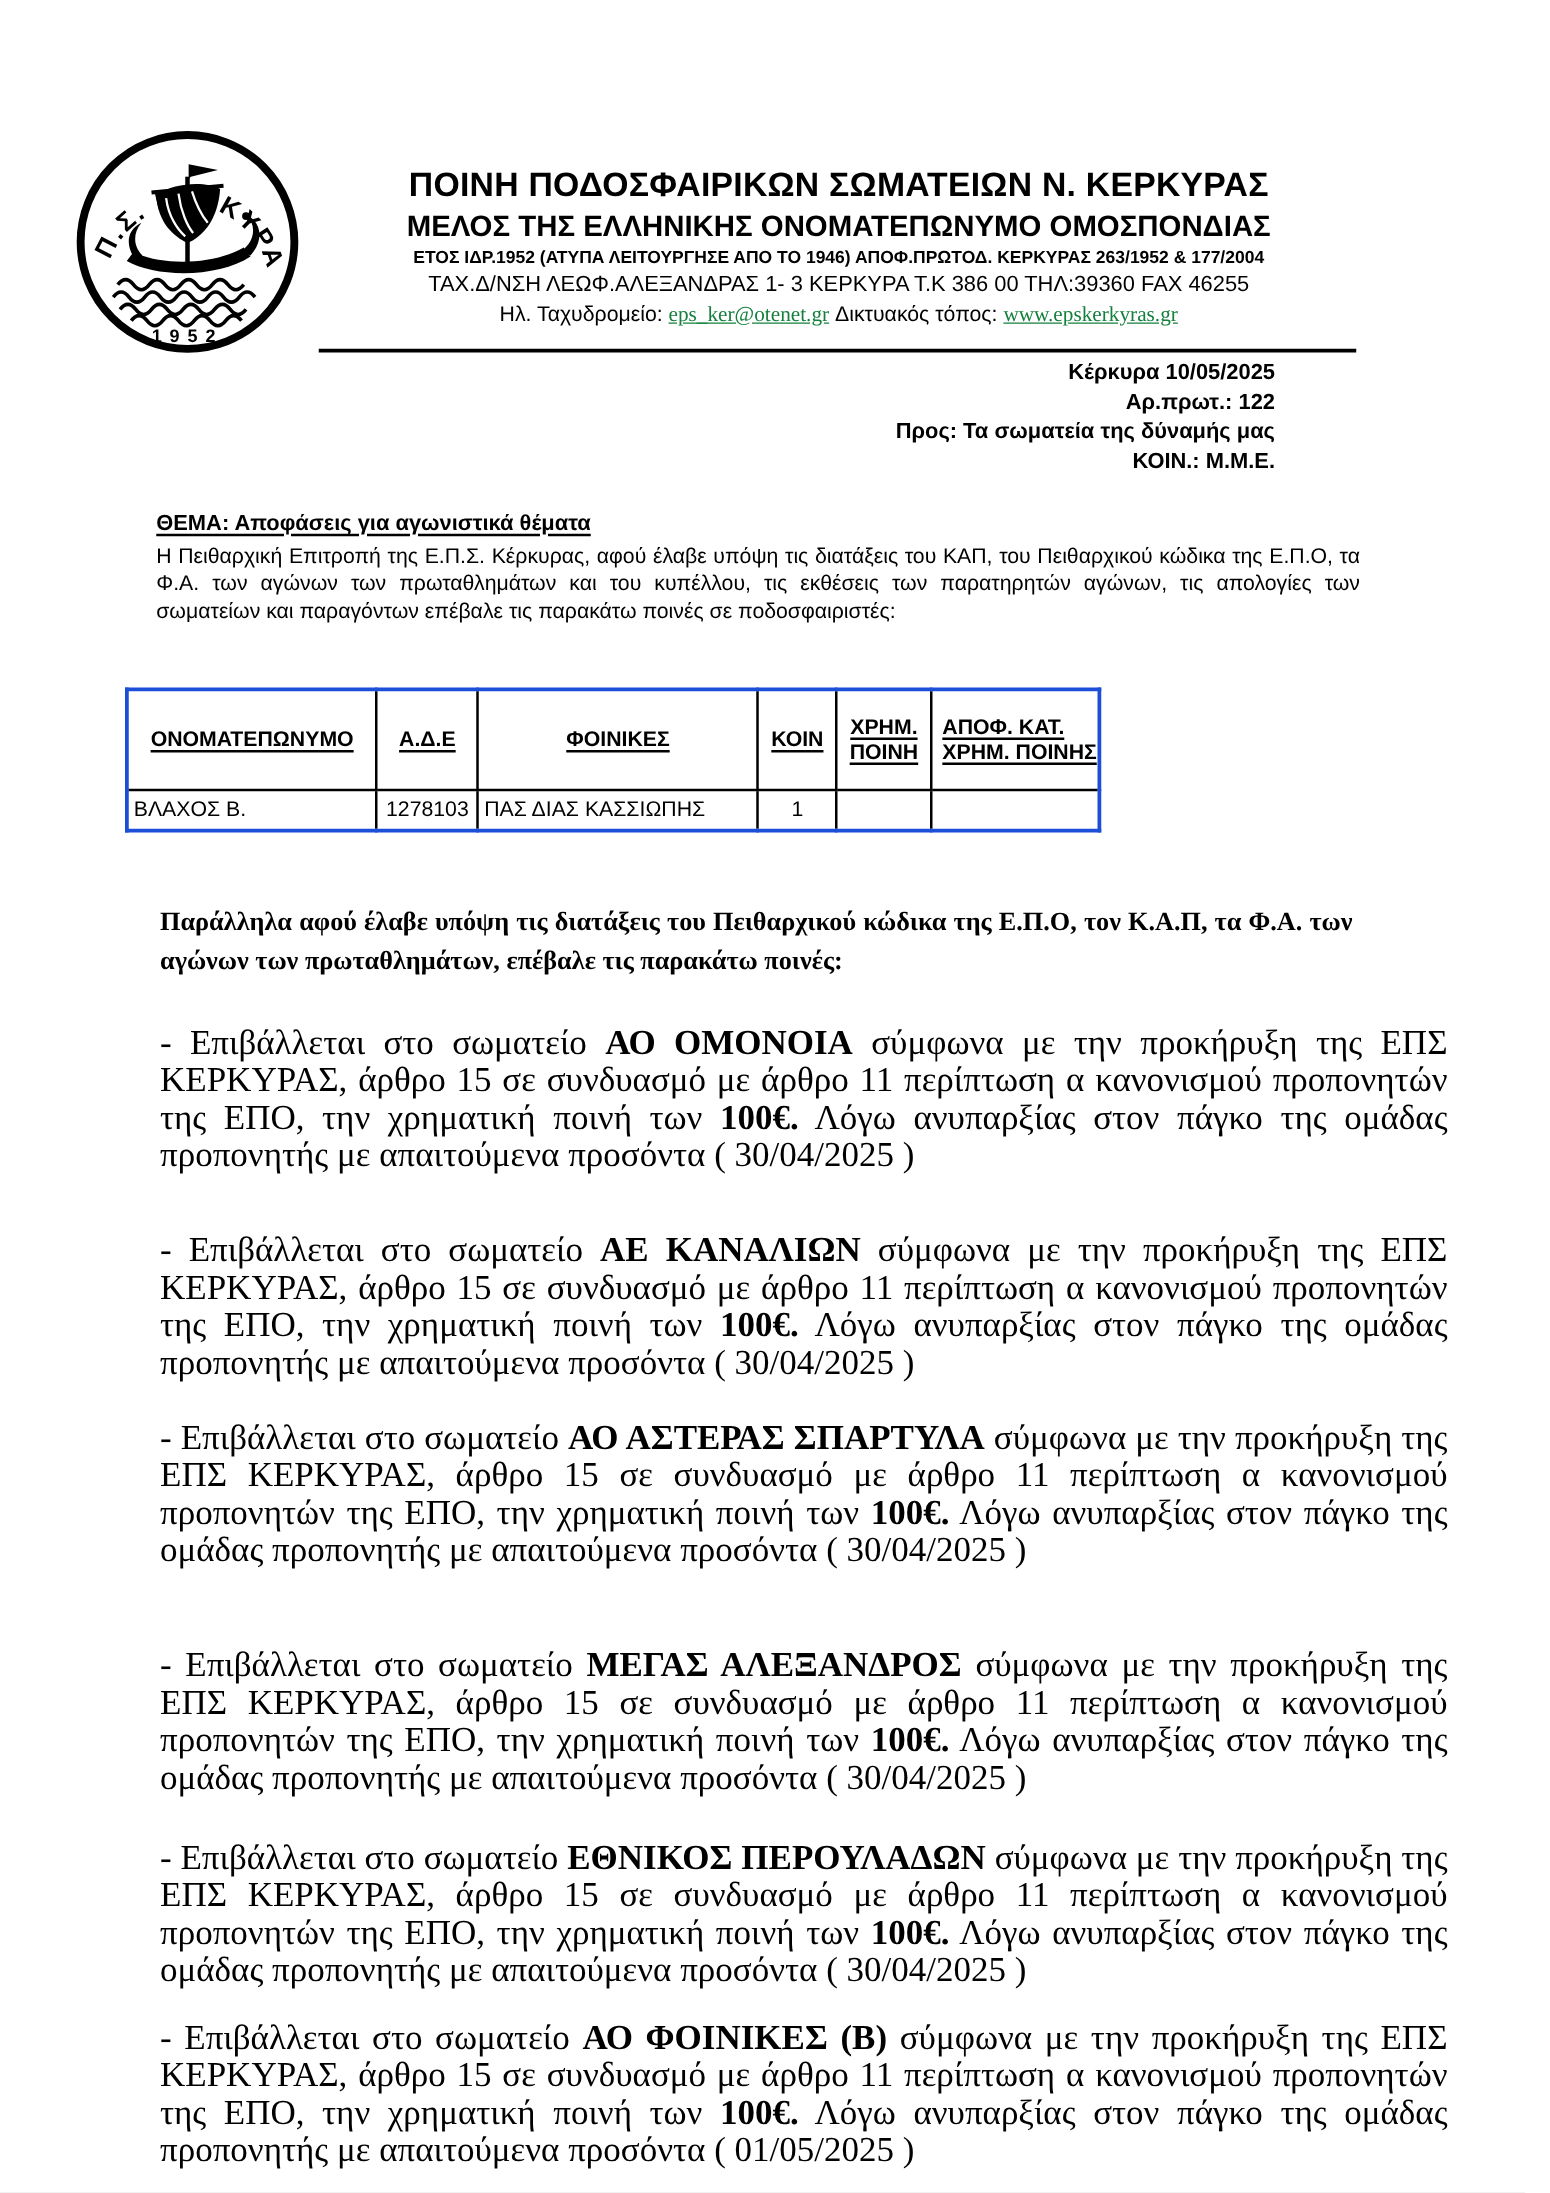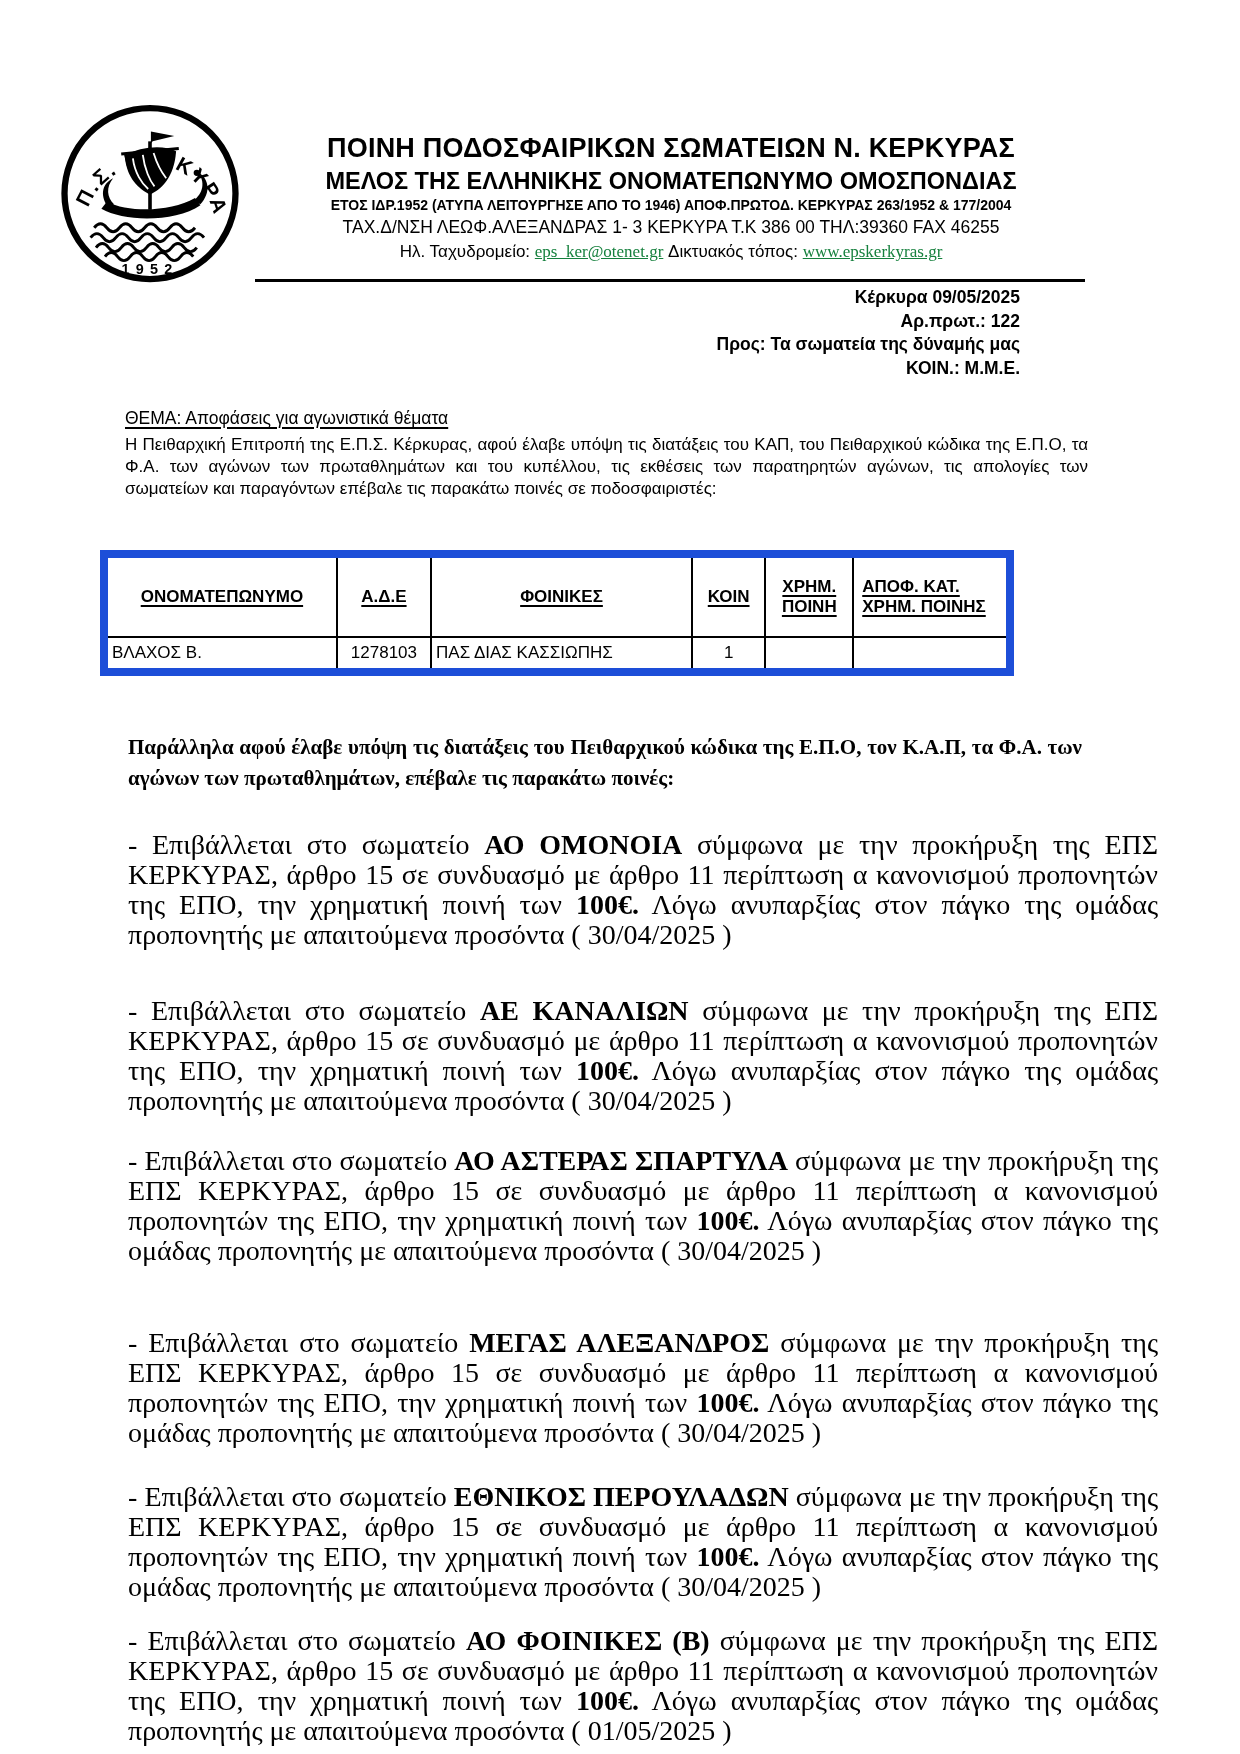--- a/index.html
+++ b/index.html
@@ -49,38 +49,38 @@
   .meta {
     margin: 4px 220px 0 0;
     text-align: right;
     font-weight: bold;
     font-size: 17.5px;
     line-height: 23.5px;
   }
   
   .subject {
     margin: 28px 155px 0 125px;
-    font-weight: normal;
+    font-weight: bold;
     font-size: 17.5px;
     text-decoration: underline;
     text-decoration-thickness: 2px;
     text-underline-offset: 3px;
   }
   .intro {
     margin: 5px 152px 0 125px;
     font-size: 17px;
     line-height: 22px;
     text-align: justify;
   }
   
   table.penalty-table {
     margin: 50px 0 0 100px;
-    width: 914px;
+    width: 781px;
     border-collapse: collapse;
-    border: 8px solid #1d4ed8;
+    border: 3px solid #1d4ed8;
     table-layout: fixed;
     padding-left: 24px;
   }
   .penalty-table th, .penalty-table td {
     border: 2px solid #000;
     font-size: 17px;
     padding: 2px 4px;
     overflow: hidden;
     white-space: nowrap;
   }
@@ -170,21 +170,21 @@
       <span class="lbl">Ηλ. Ταχυδρομείο:</span>
       <a class="doc-link">eps_ker@otenet.gr</a>
       <span class="lbl">Δικτυακός τόπος:</span>
       <a class="doc-link">www.epskerkyras.gr</a>
     </div>
   </div>
 
   <hr class="head-rule">
 
   <div class="meta">
-    <div>Κέρκυρα 09/05/2025</div>
+    <div>Κέρκυρα 10/05/2025</div>
     <div>Αρ.πρωτ.: 122</div>
     <div>Προς: Τα σωματεία της δύναμής μας</div>
     <div>ΚΟΙΝ.: Μ.Μ.Ε.</div>
   </div>
 
   <div class="subject">ΘΕΜΑ: Αποφάσεις  για αγωνιστικά θέματα</div>
 
   <p class="intro">Η Πειθαρχική Επιτροπή  της Ε.Π.Σ. Κέρκυρας, αφού έλαβε υπόψη τις διατάξεις του ΚΑΠ, του Πειθαρχικού κώδικα της Ε.Π.Ο, τα Φ.Α. των αγώνων των πρωταθλημάτων και του κυπέλλου, τις εκθέσεις των παρατηρητών αγώνων, τις απολογίες των σωματείων και παραγόντων   επέβαλε τις παρακάτω ποινές σε ποδοσφαιριστές:</p>
 
   <table class="penalty-table">

